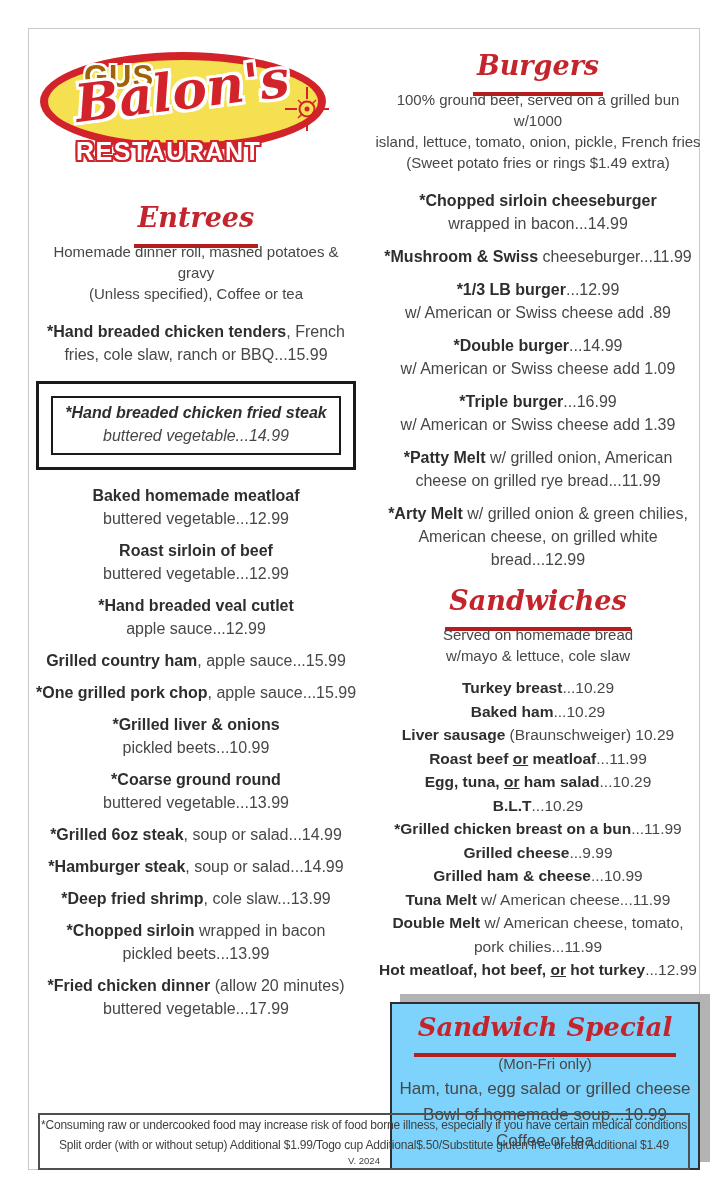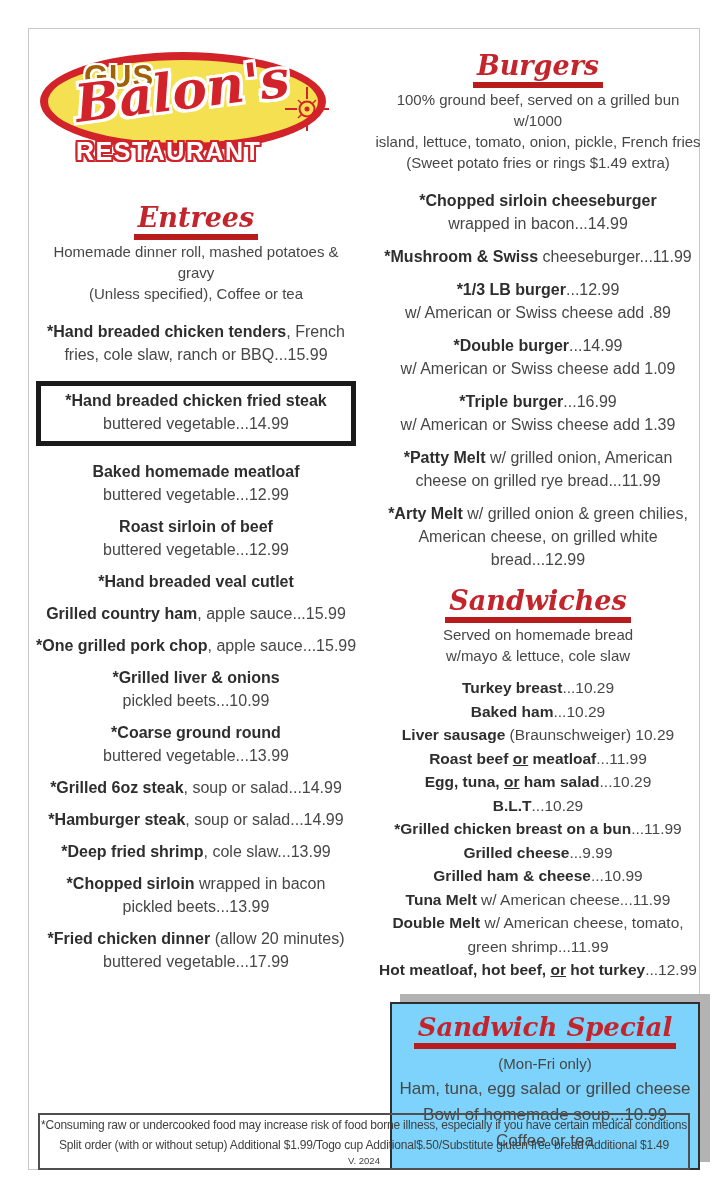--- a/index.html
+++ b/index.html
@@ -28,31 +28,31 @@
     color:#d2232a; transform:rotate(-7deg);
     text-shadow:-3px -3px 0 #fff,3px -3px 0 #fff,-3px 3px 0 #fff,3px 3px 0 #fff,0 -3px 0 #fff,0 3px 0 #fff,-3px 0 0 #fff,3px 0 0 #fff; }
   .logo-rest { position:absolute; left:38px; top:91px; font-size:25px; font-weight:bold;
     color:#ffffff; letter-spacing:1.5px;
     text-shadow:-2px -2px 0 #d2232a,2px -2px 0 #d2232a,-2px 2px 0 #d2232a,2px 2px 0 #d2232a,0 -2px 0 #d2232a,0 2px 0 #d2232a,-2px 0 0 #d2232a,2px 0 0 #d2232a; }
   .logo-star { position:absolute; left:246px; top:40px; width:46px; height:46px; }
 
   
   .script-title { font-family:"DejaVu Serif", serif; font-style:italic; font-weight:bold;
     font-size:27px; color:#c4242b; margin:0 0 8px 0; }
-  .script-title .script-underline { border-bottom:6px solid #b91c1c; padding:0 4px 1px; }
+  .script-title .script-underline { border-bottom:4px solid #b91c1c; padding:0 4px 11px; }
 
   .intro { font-size:15px; line-height:21px; color:#474747; margin-bottom:16px; }
 
   .item  { font-size:16px; line-height:23px; margin-bottom:9px; }
   .col-right .item { margin-bottom:10px; }
   .mline { white-space:nowrap; }
   .mline .bold  { font-weight:bold; color:#2e2e2e; }
   .mline .uline { text-decoration:underline; }
 
-  .boxed { border:3px solid #1a1a1a; padding:0; margin:15px 0 14px 0; background:#fff; }
+  .boxed { border:3px solid #1a1a1a; padding:12px; margin:15px 0 14px 0; background:#fff;font-style:italic; }
   .boxed-inner { border:2px solid #1a1a1a; padding:3px 4px 6px; }
 
   .snd-list { margin-top:10px; }
   .snd-list .item { margin-bottom:0; }
   .snd-list .mline { line-height:23.5px; font-size:15.5px; }
 
   .special-box { position:relative; margin:20px 2px 0 16px; background:#7dd3fc;
     border:2px solid #2f2f2f; box-shadow:10px -8px 0 #b3b3b3; padding:8px 4px 14px; }
   .special-box .script-title { font-size:26px; margin-bottom:10px; }
   .special-sub   { font-size:15px; line-height:24px; color:#474747; }
@@ -112,20 +112,21 @@
   <div class="item">
       <div class="mline"><span class="bold">Baked homemade meatloaf</span></div>
       <div class="mline"><span>buttered vegetable...12.99</span></div>
     </div>
   <div class="item">
       <div class="mline"><span class="bold">Roast sirloin of beef</span></div>
       <div class="mline"><span>buttered vegetable...12.99</span></div>
     </div>
   <div class="item">
       <div class="mline"><span class="bold">*Hand breaded veal cutlet</span></div>
+      <div class="mline"><span>apple sauce...12.99</span></div>
     </div>
   <div class="item">
       <div class="mline"><span class="bold">Grilled country ham</span><span>, apple sauce...15.99</span></div>
     </div>
   <div class="item">
       <div class="mline"><span class="bold">*One grilled pork chop</span><span>, apple sauce...15.99</span></div>
     </div>
   <div class="item">
       <div class="mline"><span class="bold">*Grilled liver &amp; onions</span></div>
       <div class="mline"><span>pickled beets...10.99</span></div>
@@ -227,21 +228,21 @@
         <div class="mline"><span class="bold">Grilled cheese</span><span>...9.99</span></div>
       </div>
     <div class="item">
         <div class="mline"><span class="bold">Grilled ham &amp; cheese</span><span>...10.99</span></div>
       </div>
     <div class="item">
         <div class="mline"><span class="bold">Tuna Melt</span><span> w/ American cheese...11.99</span></div>
       </div>
     <div class="item">
         <div class="mline"><span class="bold">Double Melt</span><span> w/ American cheese, tomato,</span></div>
-        <div class="mline"><span>green shrimp...11.99</span></div>
+        <div class="mline"><span>pork chilies...11.99</span></div>
       </div>
     <div class="item">
         <div class="mline"><span class="bold">Hot meatloaf, hot beef, </span><span class="bold uline">or</span><span class="bold"> hot turkey</span><span>...12.99</span></div>
       </div>
   </div>
 
   <div class="special-box">
     <div class="script-title">
       <span class="script-underline">Sandwich Special</span>
     </div>

